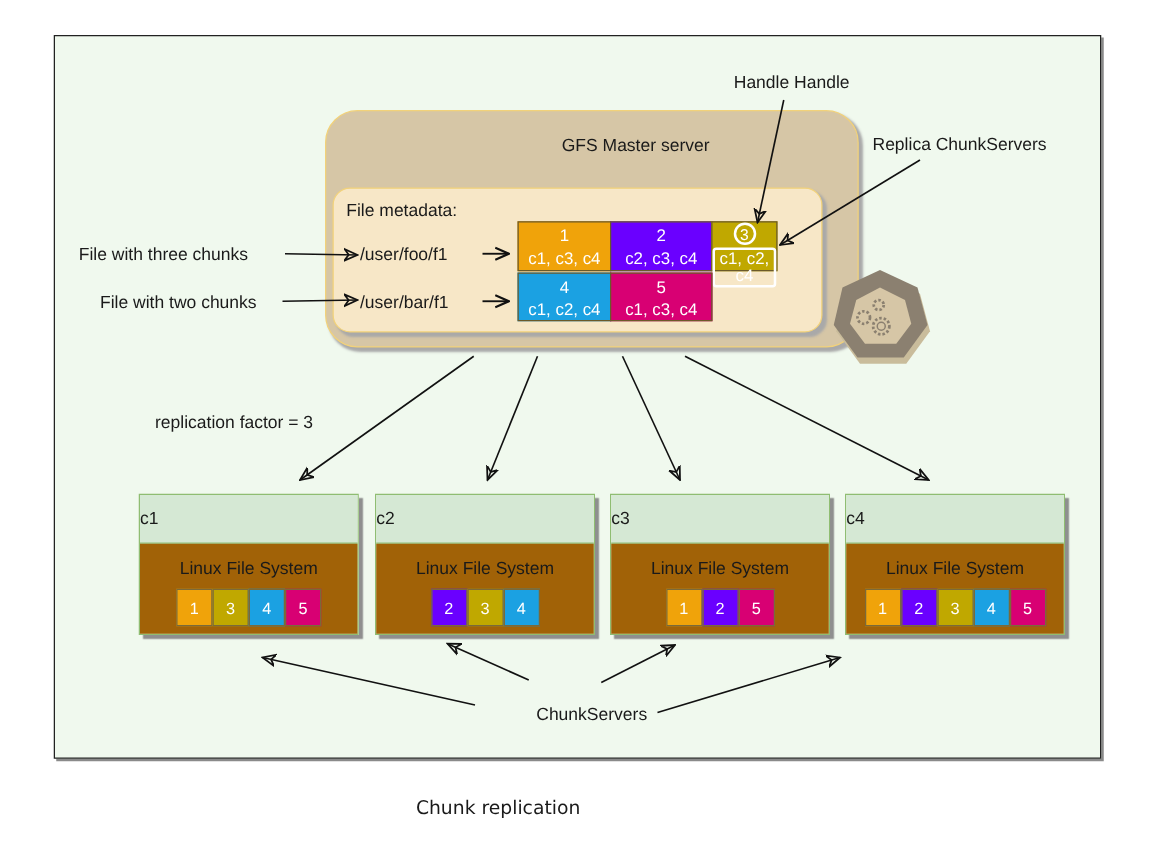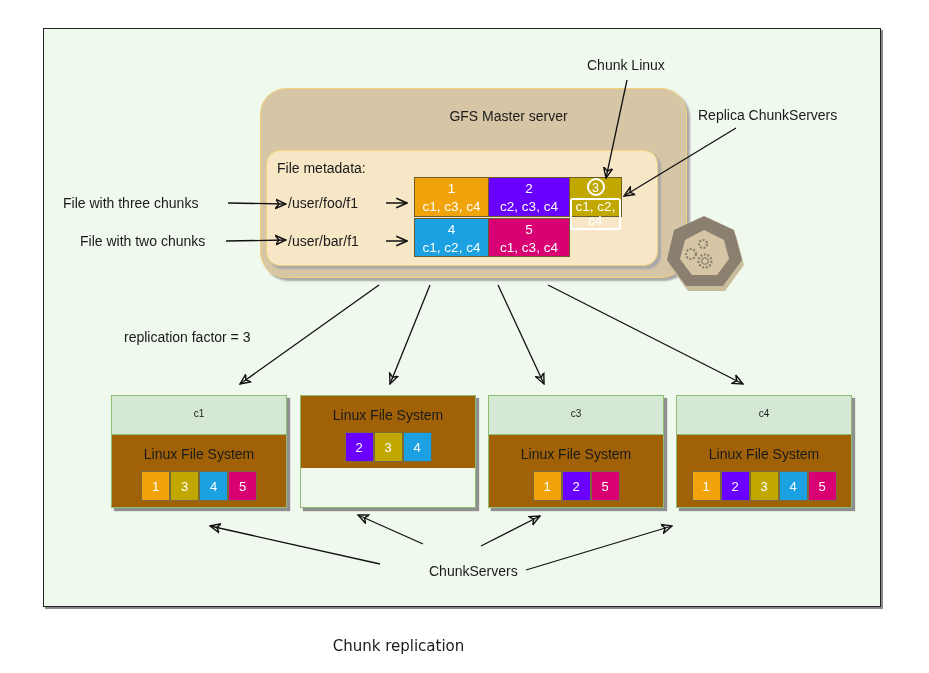--- a/index.html
+++ b/index.html
@@ -19,21 +19,21 @@
            box-sizing: border-box; padding-top: 2px; border: 1px solid #6b5a2a; }
   .chunk .num { display: block; font-weight: normal; }
   .chunk .rep { display: block; }
   .handle { display: inline-block; width: 18px; height: 18px; border: 2px solid #fff;
             border-radius: 50%; line-height: 17px; box-sizing: border-box; font-size: 12.5px; margin-top: -1px; }
   .rep-box { display: inline-block; border: 2px solid #fff; border-radius: 3px; padding: 0 2px;
              line-height: 14px; margin-top: 1px; }
   .label { font-size: 14px; white-space: nowrap; }
   .server { width: 174px; height: 111px; border: 1px solid #8fbd72; box-shadow: 3px 3px 1px #8f8f8f; }
   .server .hdr { height: 38px; background: #d5e8d4; border-bottom: 1px solid #8fbd72;
-                 text-align: center; line-height: 36px; font-size: 10px; }
+                 line-height: 36px; font-size: 14px; }
   .server .body { height: 72px; background: #a16207; text-align: center; }
   .server .fs { font-size: 14px; padding-top: 11px; height: 25px; }
   .minis { display: inline-flex; }
   .mini { width: 29px; height: 30px; line-height: 30px; color: #fff; font-size: 13px;
           box-sizing: border-box; border: 1px solid #7a6a3a; }
   #caption { left: 0; width: 797px; top: 637px; text-align: center; font-size: 15px;
              font-family: "DejaVu Sans", sans-serif; }
   svg#arrows { left: 0; top: 0; }
 </style>
 </head>
@@ -64,40 +64,41 @@
 
 <div class="abs chunk" style="left:414px; top:218px; width:75px; height:39px; background:#1ba1e2;">
   <span class="num">4</span>
   <span class="rep">c1, c2, c4</span>
 </div>
 <div class="abs chunk" style="left:488px; top:218px; width:82px; height:39px; background:#d80073;">
   <span class="num">5</span>
   <span class="rep">c1, c3, c4</span>
 </div>
 
-<div class="abs label" style="left:587px; top:57px;">Chunk Linux</div>
+<div class="abs label" style="left:587px; top:57px;">Handle Handle</div>
 <div class="abs label" style="left:698px; top:107px;">Replica ChunkServers</div>
 <div class="abs label" style="left:63px; top:195px;">File with three chunks</div>
 <div class="abs label" style="left:80px; top:233px;">File with two chunks</div>
 <div class="abs label" style="left:124px; top:329px;">replication factor = 3</div>
 <div class="abs label" style="left:429px; top:563px;">ChunkServers</div>
 
 <div class="abs server" style="left:111px; top:395px;">
   <div class="hdr">c1</div>
   <div class="body">
     <div class="fs">Linux File System</div>
     <div class="minis">
         <div class="mini" style="background: rgb(240, 163, 10);">1</div>
         <div class="mini" style="background: rgb(192, 168, 0);">3</div>
         <div class="mini" style="background: rgb(27, 161, 226);">4</div>
         <div class="mini" style="background: rgb(216, 0, 115);">5</div>
       </div>
   </div>
 </div>
 <div class="abs server" style="left:300px; top:395px;">
+  <div class="hdr">c2</div>
   <div class="body">
     <div class="fs">Linux File System</div>
     <div class="minis">
         <div class="mini" style="background: rgb(106, 0, 255);">2</div>
         <div class="mini" style="background: rgb(192, 168, 0);">3</div>
         <div class="mini" style="background: rgb(27, 161, 226);">4</div>
       </div>
   </div>
 </div>
 <div class="abs server" style="left:488px; top:395px;">

